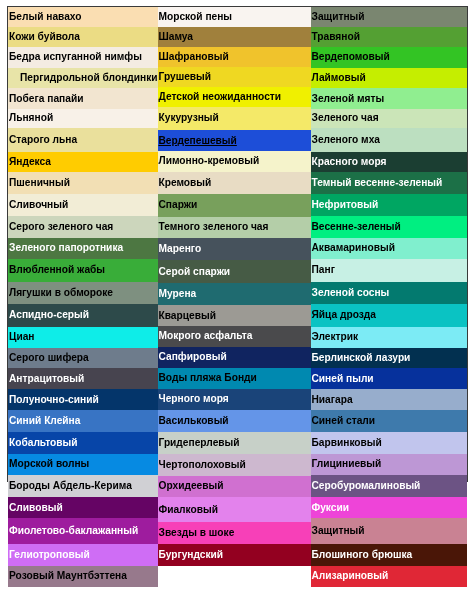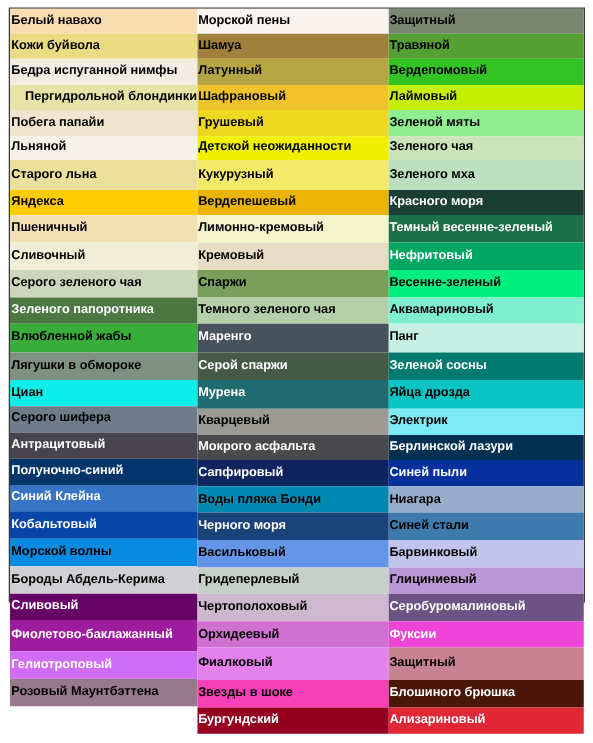--- a/index.html
+++ b/index.html
@@ -56,42 +56,42 @@
       <div class="swatch-cell r5" style="background-color: rgb(242, 229, 208); color: rgb(0, 0, 0);">Побега папайи</div>
       <div class="swatch-cell r6" style="background-color: rgb(248, 241, 232); color: rgb(0, 0, 0);">Льняной</div>
       <div class="swatch-cell r7" style="background-color: rgb(234, 224, 156); color: rgb(0, 0, 0);">Старого льна</div>
       <div class="swatch-cell r8" style="background-color: rgb(255, 204, 0); color: rgb(0, 0, 0);">Яндекса</div>
       <div class="swatch-cell r9" style="background-color: rgb(242, 223, 180); color: rgb(0, 0, 0);">Пшеничный</div>
       <div class="swatch-cell r10" style="background-color: rgb(242, 237, 214); color: rgb(0, 0, 0);">Сливочный</div>
       <div class="swatch-cell r11" style="background-color: rgb(204, 214, 188); color: rgb(0, 0, 0);">Серого зеленого чая</div>
       <div class="swatch-cell r12" style="background-color: rgb(77, 119, 66); color: rgb(255, 255, 255);">Зеленого папоротника</div>
       <div class="swatch-cell r13" style="background-color: rgb(57, 173, 57); color: rgb(0, 0, 0);">Влюбленной жабы</div>
       <div class="swatch-cell r14" style="background-color: rgb(126, 144, 128); color: rgb(0, 0, 0);">Лягушки в обмороке</div>
+      <div class="swatch-cell r15" style="background-color: rgb(45, 74, 74); color: rgb(255, 255, 255);">Аспидно-серый</div>
       <div class="swatch-cell r16" style="background-color: rgb(14, 237, 232); color: rgb(0, 0, 0);">Циан</div>
       <div class="swatch-cell r17" style="background-color: rgb(110, 124, 140); color: rgb(0, 0, 0);">Серого шифера</div>
       <div class="swatch-cell r18" style="background-color: rgb(71, 68, 79); color: rgb(255, 255, 255);">Антрацитовый</div>
       <div class="swatch-cell r19" style="background-color: rgb(4, 53, 106); color: rgb(255, 255, 255);">Полуночно-синий</div>
       <div class="swatch-cell r20" style="background-color: rgb(56, 116, 196); color: rgb(255, 255, 255);">Синий Клейна</div>
       <div class="swatch-cell r21" style="background-color: rgb(7, 69, 168); color: rgb(255, 255, 255);">Кобальтовый</div>
       <div class="swatch-cell r22" style="background-color: rgb(6, 138, 226); color: rgb(0, 0, 0);">Морской волны</div>
       <div class="swatch-cell r23" style="background-color: rgb(208, 208, 212); color: rgb(0, 0, 0);">Бороды Абдель-Керима</div>
       <div class="swatch-cell r24" style="background-color: rgb(101, 4, 100); color: rgb(255, 255, 255);">Сливовый</div>
       <div class="swatch-cell r25" style="background-color: rgb(158, 28, 158); color: rgb(255, 255, 255);">Фиолетово-баклажанный</div>
       <div class="swatch-cell r26" style="background-color: rgb(207, 109, 245); color: rgb(255, 255, 255);">Гелиотроповый</div>
       <div class="swatch-cell r27" style="background-color: rgb(151, 121, 140); color: rgb(0, 0, 0);">Розовый Маунтбэттена</div>
     </div>
     <div class="swatch-column c2">
       <div class="swatch-cell r1" style="background-color: rgb(249, 244, 240); color: rgb(0, 0, 0);">Морской пены</div>
       <div class="swatch-cell r2" style="background-color: rgb(160, 128, 60); color: rgb(0, 0, 0);">Шамуа</div>
-      <div class="swatch-cell r3" style="background-color: rgb(181, 166, 67); color: rgb(0, 0, 0);">Латунный</div>
       <div class="swatch-cell r4" style="background-color: rgb(240, 195, 44); color: rgb(0, 0, 0);">Шафрановый</div>
       <div class="swatch-cell r5" style="background-color: rgb(239, 216, 34); color: rgb(0, 0, 0);">Грушевый</div>
       <div class="swatch-cell r6" style="background-color: rgb(240, 240, 0); color: rgb(0, 0, 0);">Детской неожиданности</div>
       <div class="swatch-cell r7" style="background-color: rgb(244, 233, 104); color: rgb(0, 0, 0);">Кукурузный</div>
-      <div class="swatch-cell r8" style="background-color: #eab308; color: rgb(0, 0, 0);">Вердепешевый</div>
+      <div class="swatch-cell r8" style="background-color: #1d4ed8; color: rgb(0, 0, 0); text-decoration: underline;">Вердепешевый</div>
       <div class="swatch-cell r9" style="background-color: rgb(245, 243, 203); color: rgb(0, 0, 0);">Лимонно-кремовый</div>
       <div class="swatch-cell r10" style="background-color: rgb(232, 220, 196); color: rgb(0, 0, 0);">Кремовый</div>
       <div class="swatch-cell r11" style="background-color: rgb(120, 160, 92); color: rgb(0, 0, 0);">Спаржи</div>
       <div class="swatch-cell r12" style="background-color: rgb(180, 206, 168); color: rgb(0, 0, 0);">Темного зеленого чая</div>
       <div class="swatch-cell r13" style="background-color: rgb(70, 82, 92); color: rgb(255, 255, 255);">Маренго</div>
       <div class="swatch-cell r14" style="background-color: rgb(70, 91, 69); color: rgb(255, 255, 255);">Серой спаржи</div>
       <div class="swatch-cell r15" style="background-color: rgb(31, 107, 112); color: rgb(255, 255, 255);">Мурена</div>
       <div class="swatch-cell r16" style="background-color: rgb(156, 154, 148); color: rgb(0, 0, 0);">Кварцевый</div>
       <div class="swatch-cell r17" style="background-color: rgb(74, 74, 76); color: rgb(255, 255, 255);">Мокрого асфальта</div>
       <div class="swatch-cell r18" style="background-color: rgb(16, 36, 96); color: rgb(255, 255, 255);">Сапфировый</div>

